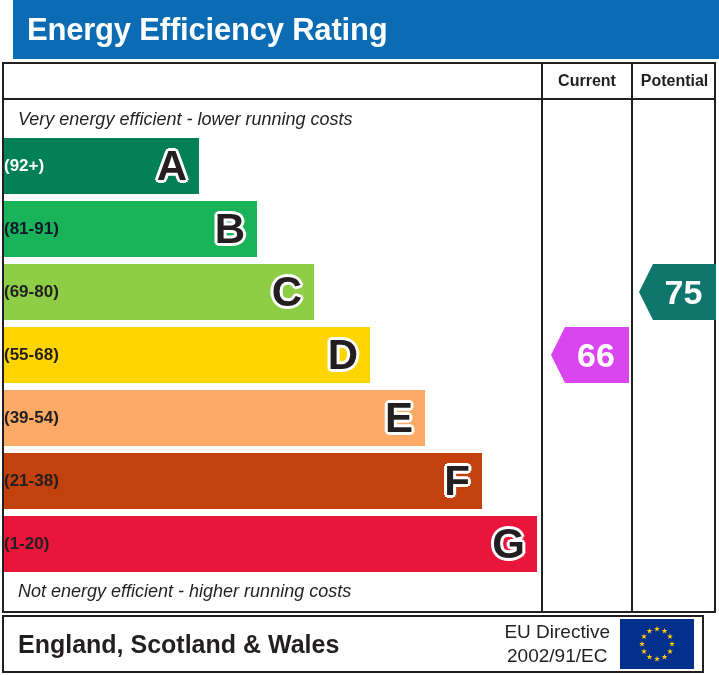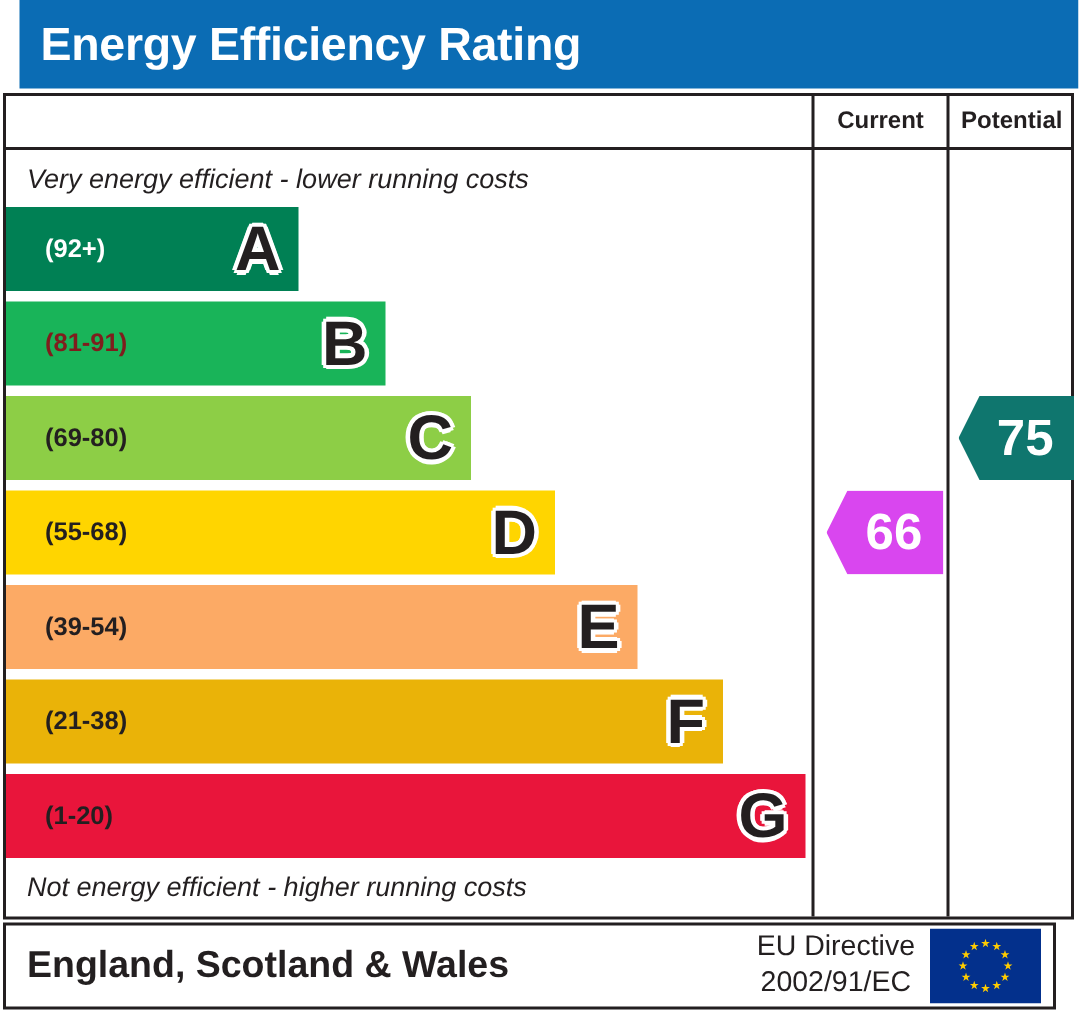--- a/index.html
+++ b/index.html
@@ -114,21 +114,20 @@
 
   .band {
     position: absolute;
     left: 0;
     height: 56px;
     display: flex;
     align-items: center;
     box-sizing: border-box;
   }
   .band .range {
-    margin-left: 26px;
     font-size: 17px;
     font-weight: bold;
     white-space: nowrap;
   }
   .band .letter {
     position: absolute;
     right: 12px;
     top: 50%;
     transform: translateY(-50%);
     font-size: 42px;
@@ -227,36 +226,36 @@
 
     <div class="bands-area">
       <div class="legend-line top">Very energy efficient - lower running costs</div>
       <div class="legend-line bottom">Not energy efficient - higher running costs</div>
       <div id="bands-host">
           <div class="band" style="top: 38px; width: 195px; background: rgb(0, 128, 84);">
             <span class="range" style="color: rgb(255, 255, 255);">(92+)</span>
             <span class="letter">A</span>
           </div>
           <div class="band" style="top: 101px; width: 253px; background: rgb(25, 180, 89);">
-            <span class="range" style="color: #7f1d1d;">(81-91)</span>
+            <span class="range" style="color: #0f172a;">(81-91)</span>
             <span class="letter">B</span>
           </div>
           <div class="band" style="top: 164px; width: 310px; background: rgb(141, 206, 70);">
             <span class="range" style="color: rgb(35, 31, 32);">(69-80)</span>
             <span class="letter">C</span>
           </div>
           <div class="band" style="top: 227px; width: 366px; background: rgb(255, 213, 0);">
             <span class="range" style="color: rgb(35, 31, 32);">(55-68)</span>
             <span class="letter">D</span>
           </div>
           <div class="band" style="top: 290px; width: 421px; background: rgb(252, 170, 101);">
             <span class="range" style="color: rgb(35, 31, 32);">(39-54)</span>
             <span class="letter">E</span>
           </div>
-          <div class="band" style="top: 353px; width: 478px; background: #eab308;">
+          <div class="band" style="top: 353px; width: 478px; background: #c2410c;">
             <span class="range" style="color: rgb(35, 31, 32);">(21-38)</span>
             <span class="letter">F</span>
           </div>
           <div class="band" style="top: 416px; width: 533px; background: rgb(233, 21, 59);">
             <span class="range" style="color: rgb(35, 31, 32);">(1-20)</span>
             <span class="letter">G</span>
           </div>
         </div>
     </div>
 

